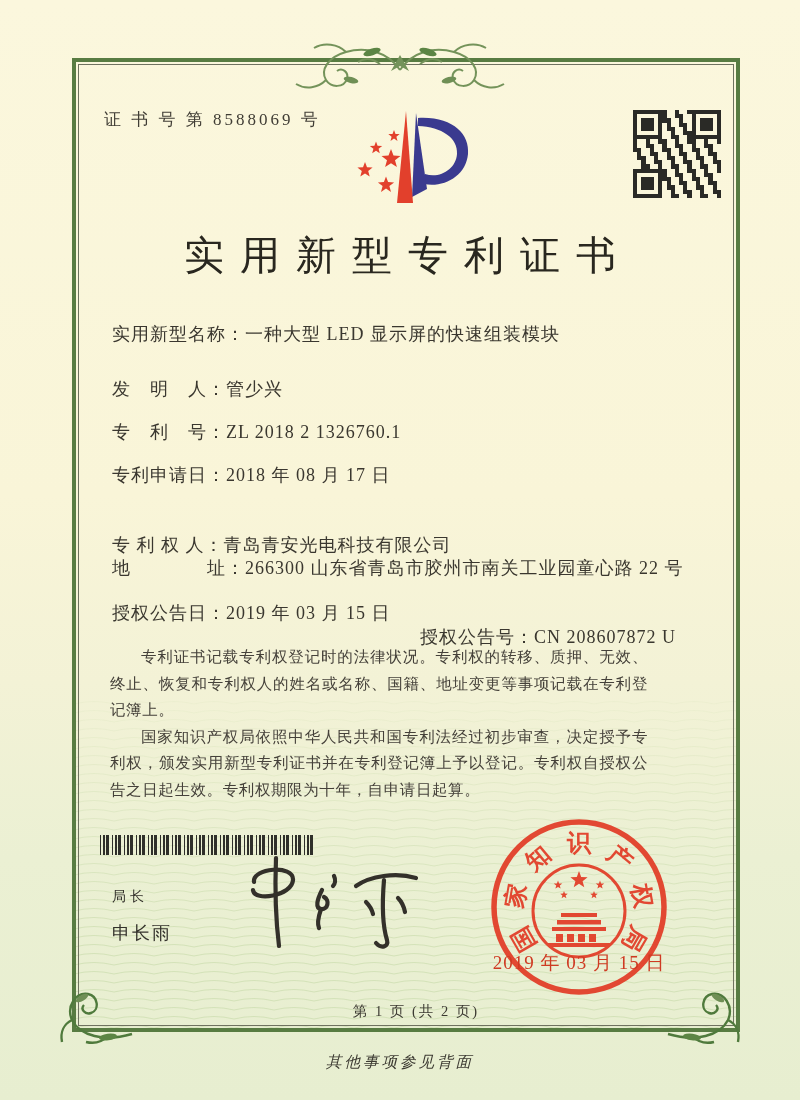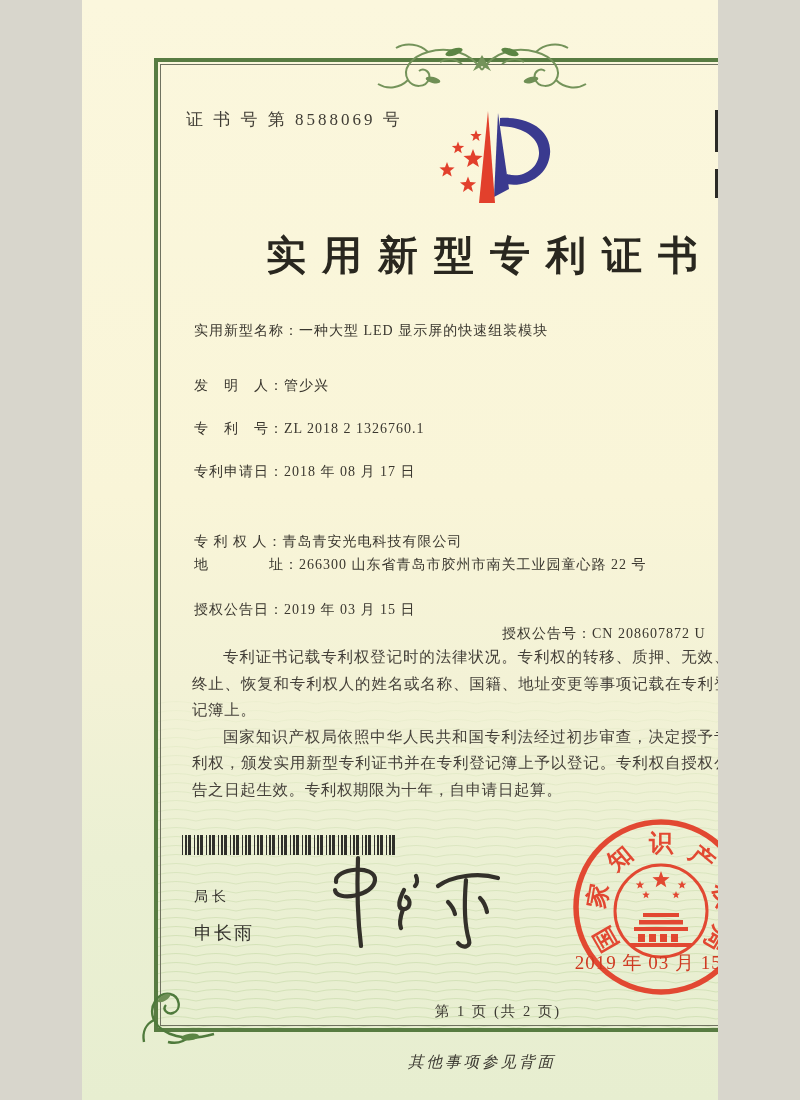--- a/index.html
+++ b/index.html
@@ -1,34 +1,34 @@
 <!DOCTYPE html>
 <html><head>
 <meta charset="utf-8">
 <style>
   html,body{margin:0;padding:0;background:#d8d6cc;}
   .page{
-    position:relative;width:636px;height:1100px;margin:0 auto;overflow:hidden;
+    position:relative;width:800px;height:1100px;margin:0 auto;overflow:hidden;
     background:linear-gradient(180deg,#fbf7dd 0%,#f9f5d8 45%,#f3f2d6 62%,#ebf0d3 78%,#e7eed0 100%);
     font-family:"Liberation Serif","DejaVu Serif",serif;color:#3a372f;
   }
   .abs{position:absolute;}
   .frame{
     position:absolute;left:72px;top:58px;width:668px;height:974px;
     border:4px solid #587c42;box-sizing:border-box;z-index:2;
   }
   .frame::after{
     content:"";position:absolute;inset:2px;border:1px solid #6f7260;
   }
   .waves{position:absolute;left:74px;top:700px;width:664px;height:332px;z-index:1;}
   .cert-no{left:104px;top:108px;font-size:17px;letter-spacing:3px;color:#403d35;z-index:3;}
-  .title{left:0;top:228px;width:800px;text-align:center;font-size:40px;font-weight:700;
+  .title{left:0;top:228px;width:800px;text-align:center;font-size:40px;font-weight:400;
          letter-spacing:16px;text-indent:16px;color:#29271f;z-index:3;}
   .fields{z-index:3;}
-  .row{position:absolute;left:112px;width:545px;font-size:14px;letter-spacing:1px;
+  .row{position:absolute;left:112px;width:545px;font-size:18px;letter-spacing:1px;
        color:#3a372f;white-space:nowrap;z-index:3;}
   .row .pair2{position:absolute;left:308px;top:0;margin-top:24px;}
   .paras{left:110px;top:644px;width:538px;font-size:15.5px;line-height:26.5px;
          letter-spacing:0.6px;color:#45413a;text-align:justify;z-index:3;}
   .paras p{margin:0;text-indent:2em;}
   .barcode{left:100px;top:835px;width:216px;height:20px;z-index:3;}
   .director-label{left:112px;top:888px;font-size:14px;letter-spacing:4px;color:#33312b;z-index:3;}
   .director-name{left:112px;top:921px;font-size:18px;letter-spacing:2px;color:#33312b;z-index:3;}
   .signature{left:218px;top:852px;z-index:3;}
   .seal{left:486px;top:814px;z-index:4;opacity:0.93;}

